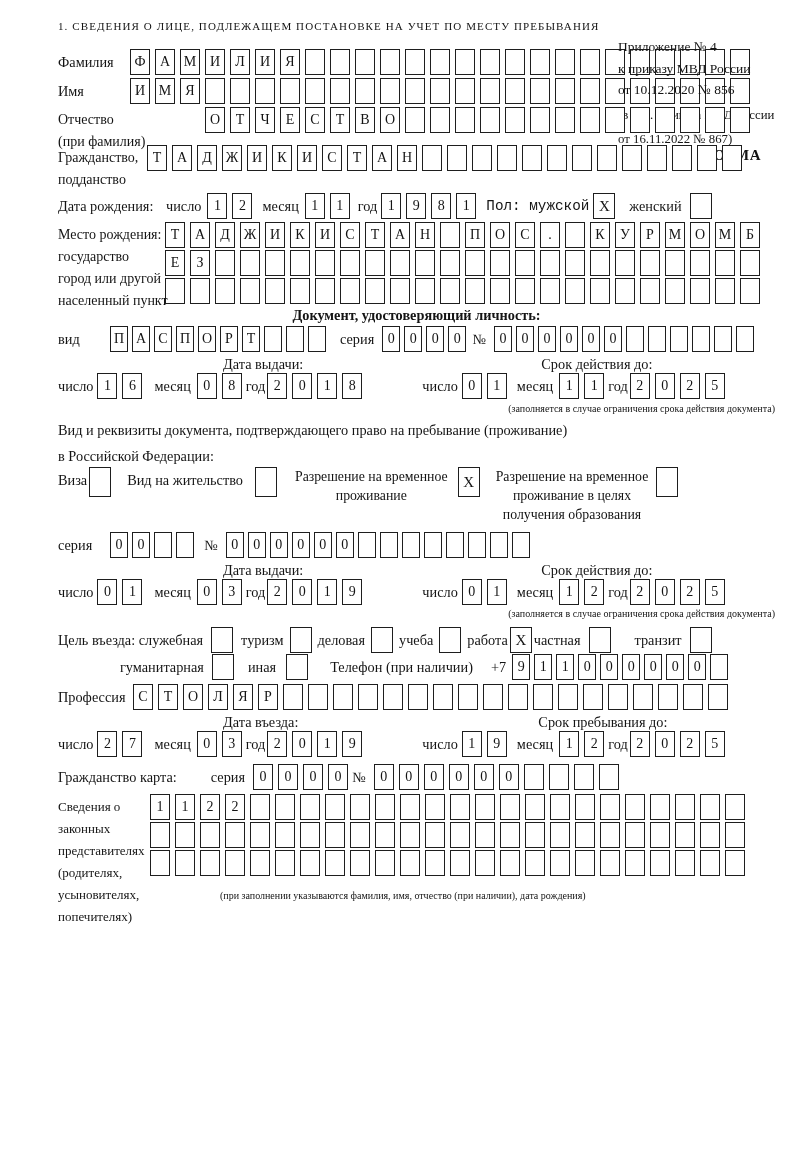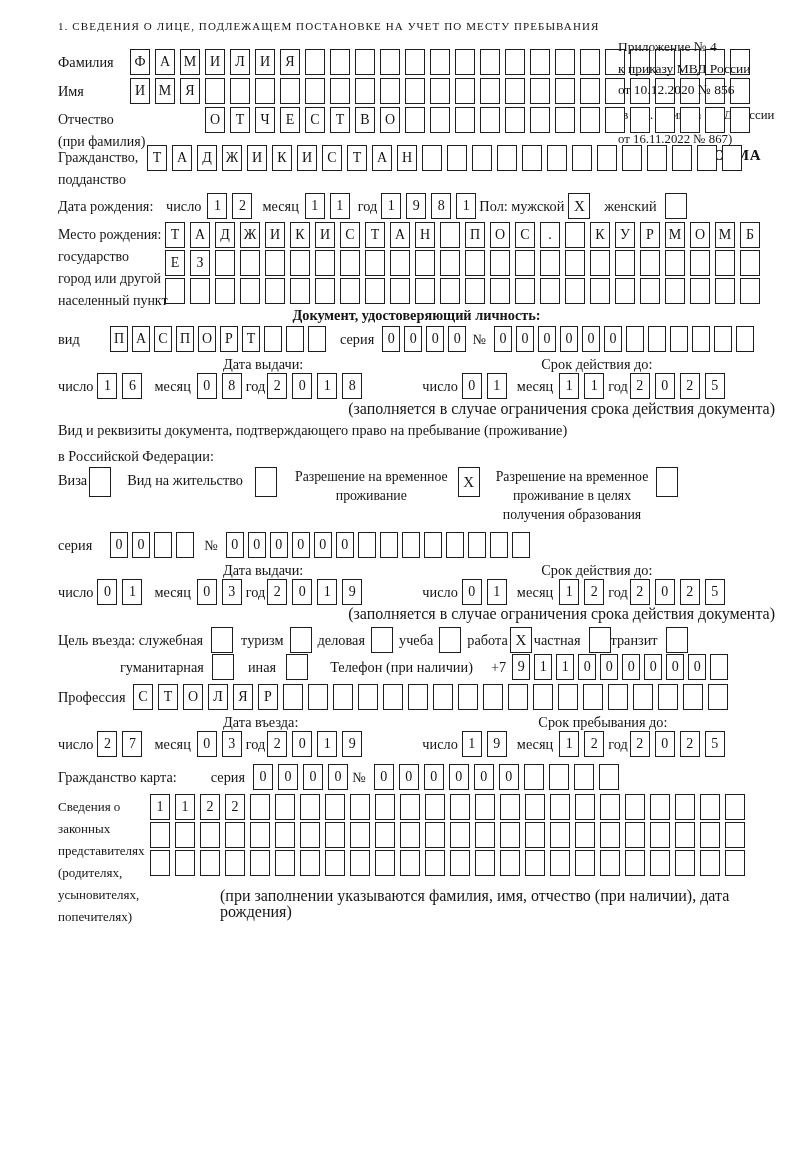--- a/index.html
+++ b/index.html
@@ -14,21 +14,21 @@
 
   .title{margin-top:183px;text-align:center;font-weight:bold;font-size:15.5px;
          line-height:23px;letter-spacing:1.2px;}
   .blank-line{display:inline-block;width:55px;border-bottom:2px solid #2a2a2a;margin-left:10px;}
   .sec1{margin-top:20px;font-weight:normal;font-size:11px;letter-spacing:1.1px;white-space:nowrap;}
 
   #form-area{margin-top:17px;}
 
   .fline{font-size:14.3px;line-height:18px;}
   .fline.bold{font-weight:bold;}
-  .note{font-size:16px;line-height:16px;}
+  .note{font-size:10px;line-height:16px;}
 
   .frow{display:flex;align-items:flex-start;}
   .frow.short{height:17px;}
   .frow.short .flabel{line-height:17px;}
   .flabel{font-size:14.3px;line-height:27px;white-space:nowrap;flex:none;}
   .sp{flex:none;}
 
   .cells{display:flex;gap:5px;flex:none;}
   .cell{width:20px;height:26px;box-sizing:border-box;border:1.5px solid #1e1e1e;
         display:flex;align-items:center;justify-content:center;
@@ -202,21 +202,21 @@
           <div class="cell">1</div>
           <div class="cell">1</div>
         </div>
         <span class="flabel" style="margin-left: 8px; margin-right: 4px;">год</span>
         <div class="cells">
           <div class="cell">1</div>
           <div class="cell">9</div>
           <div class="cell">8</div>
           <div class="cell">1</div>
         </div>
-        <span class="flabel" style="margin-left: 3px; margin-right: 4px;">Пол: мужской</span>
+        <span class="flabel" style="margin-left: 10px; margin-right: 4px; font-family: Liberation Mono, monospace;">Пол: мужской</span>
         <div class="cb">X</div>
         <span class="flabel" style="margin-left: 14px; margin-right: 8px;">женский</span>
         <div class="cb"></div>
       </div>
       <div class="fgroup" style="margin-top: 2px;">
         <div class="glabel">
           <div>Место рождения:</div>
           <div>государство</div>
           <div>город или другой</div>
           <div>населенный пункт</div>
@@ -479,21 +479,21 @@
         <span class="flabel" style="margin-left: 8px; margin-right: 6px;">туризм</span>
         <div class="cb"></div>
         <span class="flabel" style="margin-left: 6px; margin-right: 6px;">деловая</span>
         <div class="cb"></div>
         <span class="flabel" style="margin-left: 6px; margin-right: 6px;">учеба</span>
         <div class="cb"></div>
         <span class="flabel" style="margin-left: 6px; margin-right: 2px;">работа</span>
         <div class="cb">X</div>
         <span class="flabel" style="margin-left: 2px; margin-right: 8px;">частная</span>
         <div class="cb"></div>
-        <span class="flabel" style="margin-left: 0; margin-right: 8px;">транзит</span>
+        <span class="flabel" style="margin-left: 24px; margin-right: 8px;">транзит</span>
         <div class="cb"></div>
       </div>
       <div class="frow tight" style="margin-top: 0;">
         <span class="sp" style="width: 62px;"></span>
         <span class="flabel" style="margin-right: 8px;">гуманитарная</span>
         <div class="cb"></div>
         <span class="flabel" style="margin-left: 14px; margin-right: 10px;">иная</span>
         <div class="cb"></div>
         <span class="flabel" style="margin-left: 22px; margin-right: 18px;">Телефон (при наличии)</span>
         <span class="flabel" style="margin-right: 6px;">+7</span>

